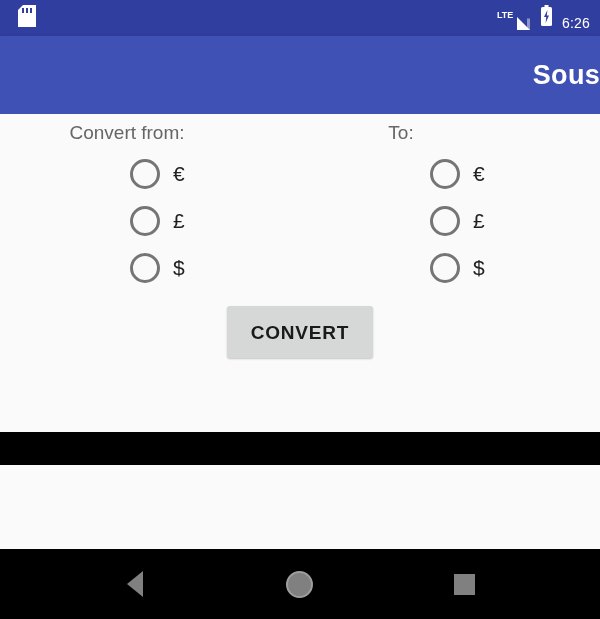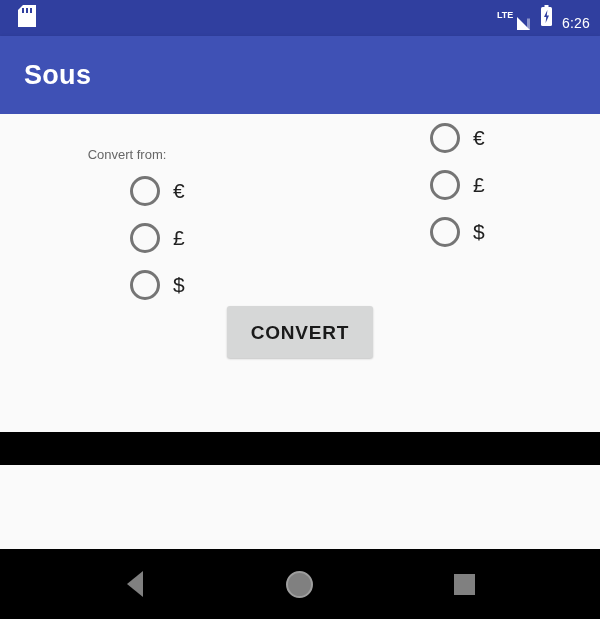--- a/index.html
+++ b/index.html
@@ -50,20 +50,21 @@
   .app-bar {
     position: absolute;
     top: 36px; left: 0;
     width: 600px;
     height: 78px;
     background: #3f51b5;
     display: flex;
     align-items: center;
     padding-left: 24px;
     box-shadow: 0 2px 4px rgba(0,0,0,0.28);
+    justify-content: flex-end;
   }
   .app-title {
     color: #ffffff;
     font-size: 27px;
     font-weight: 700;
     letter-spacing: 0.3px;
   }
 
   
   .content {
@@ -81,25 +82,24 @@
   .col {
     position: absolute;
     top: 0;
     width: 300px;
   }
   .col-left  { left: 0; }
   .col-right { left: 300px; }
 
   .col-label {
     color: #666666;
-    font-size: 13px;
+    font-size: 19px;
     text-align: center;
-    padding-top: 16px;
+    padding-top: 8px;
     height: 36px;
-    margin-top: 17px;
   }
   .col-left .col-label  { padding-right: 46px; }
   .col-right .col-label { padding-right: 98px; }
 
   .radio-list {
     display: flex;
     flex-direction: column;
   }
   .radio-row {
     display: flex;
@@ -259,20 +259,21 @@
             <span class="radio-label">£</span>
           </div>
           <div class="radio-row">
             <span class="radio-circle"></span>
             <span class="radio-label">$</span>
           </div>
         </div>
       </div>
 
       <div class="col col-right">
+        <div class="col-label">To:</div>
         <div class="radio-list">
           <div class="radio-row">
             <span class="radio-circle"></span>
             <span class="radio-label">€</span>
           </div>
           <div class="radio-row">
             <span class="radio-circle"></span>
             <span class="radio-label">£</span>
           </div>
           <div class="radio-row">

